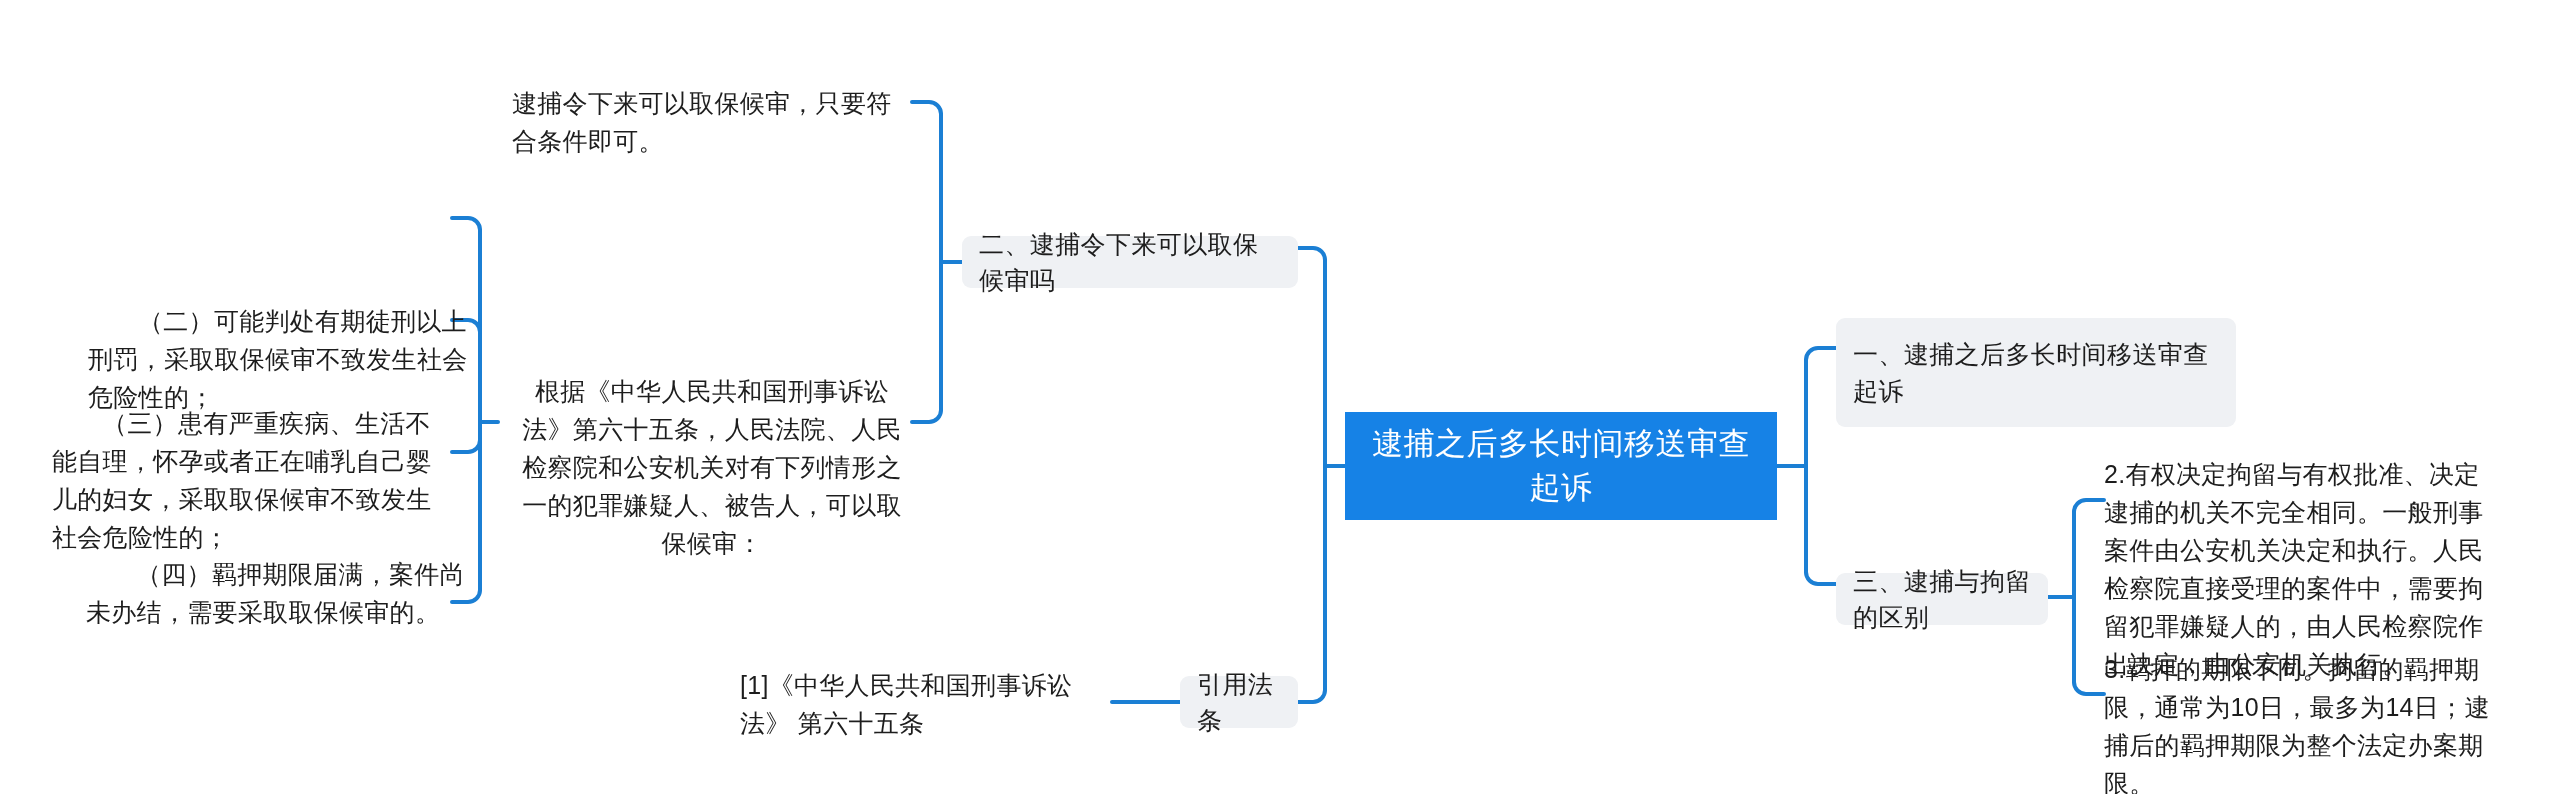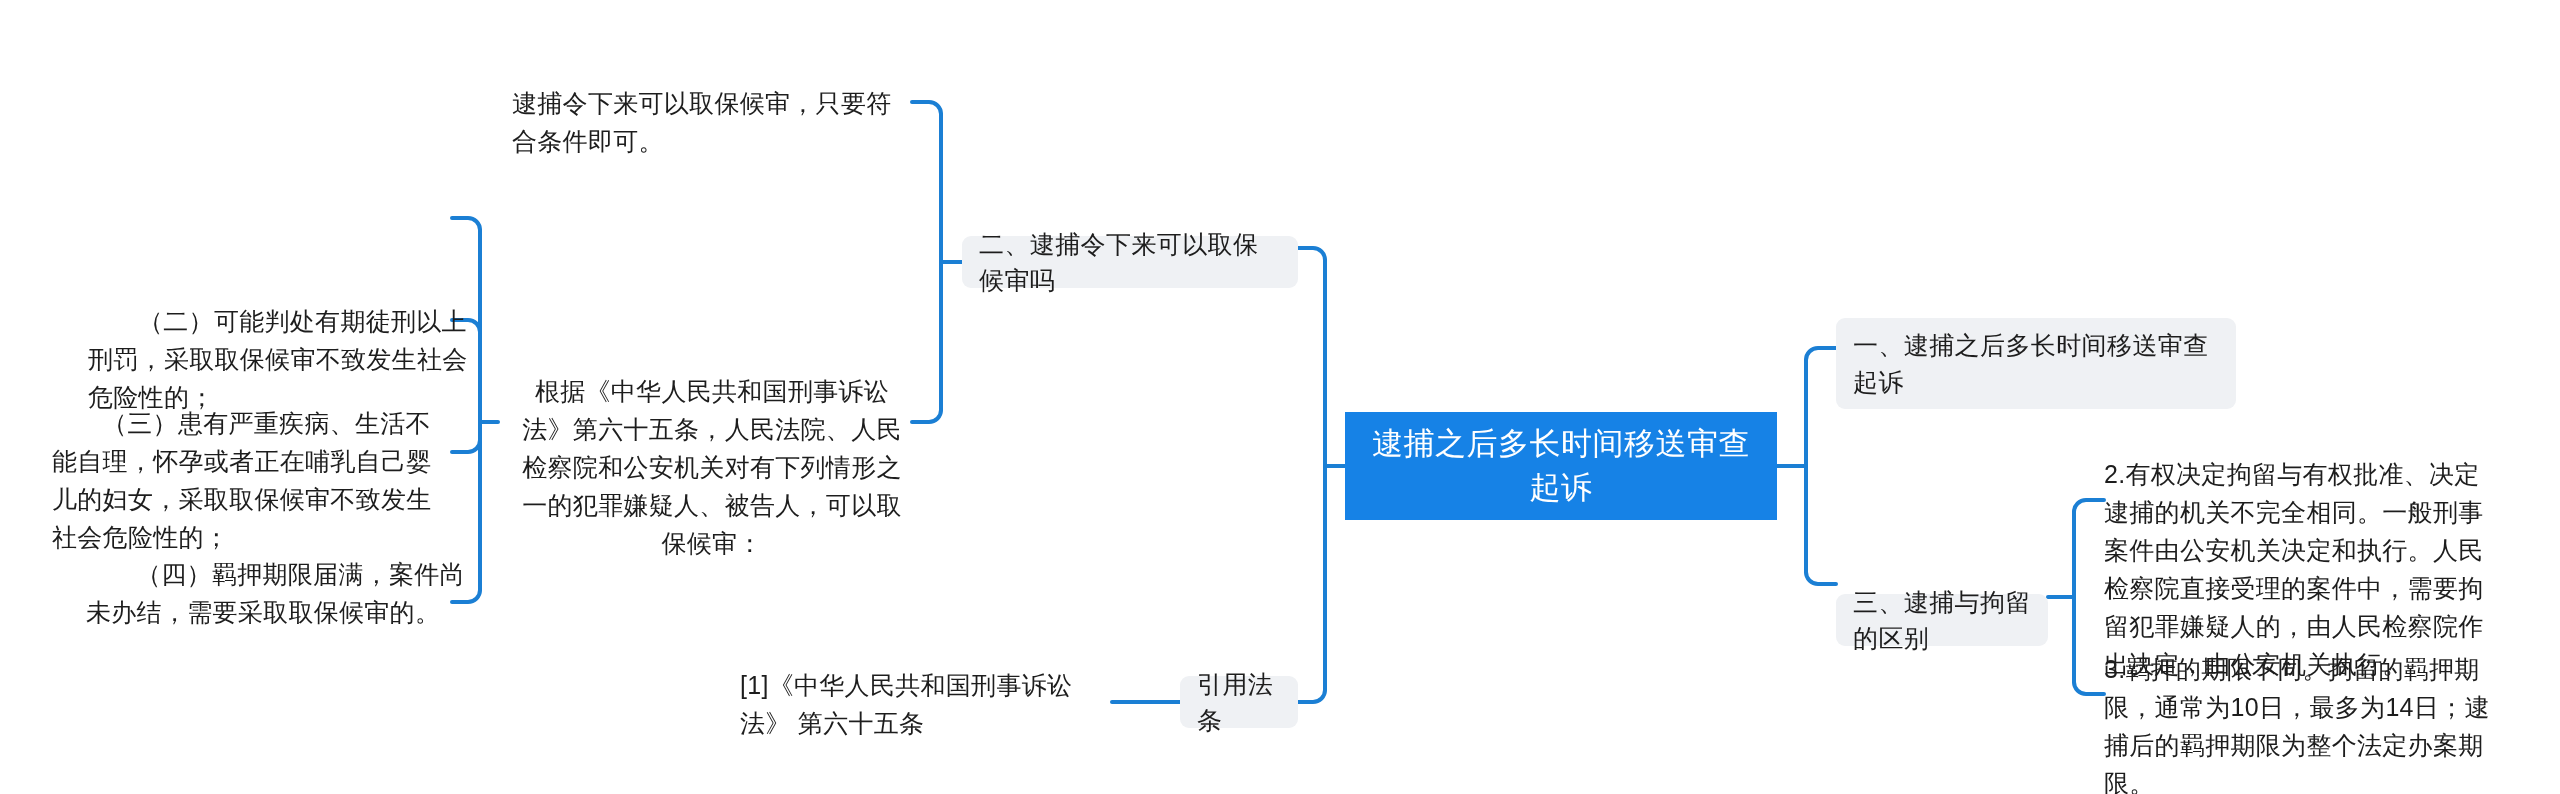--- a/index.html
+++ b/index.html
@@ -46,21 +46,21 @@
     padding: 10px 18px;
   }
   
   .chip-node {
     background: #eff1f4;
     color: #1d1d1d;
     border-radius: 9px;
     font-size: 25px;
     line-height: 1.46;
     letter-spacing: 0.4px;
-    padding: 9px 17px;
+    padding: 18px 17px;
     display: flex;
     align-items: center;
   }
   .chip-node.multi {
     align-items: center;
   }
   
   .text-node {
     color: #1d1d1d;
     font-size: 25px;
@@ -121,21 +121,21 @@
   </svg>
 
   <div class="node root-node" style="left:1345px; top:412px; width:432px; height:108px;">
     <span>逮捕之后多长时间移送审查起诉</span>
   </div>
 
   <div class="node chip-node multi" style="left:1836px; top:318px; width:400px; min-height:62px;">
     <span>一、逮捕之后多长时间移送审查起诉</span>
   </div>
 
-  <div class="node chip-node" style="left:1836px; top:594px; width:212px; height:52px;">
+  <div class="node chip-node" style="left:1836px; top:573px; width:212px; height:52px;">
     <span>三、逮捕与拘留的区别</span>
   </div>
 
   <div class="node text-node text-right" style="left:2104px; top:455px; width:400px;">
     <span>2.有权决定拘留与有权批准、决定逮捕的机关不完全相同。一般刑事案件由公安机关决定和执行。人民检察院直接受理的案件中，需要拘留犯罪嫌疑人的，由人民检察院作出决定，由公安机关执行。</span>
   </div>
 
   <div class="node text-node text-right" style="left:2104px; top:650px; width:400px;">
     <span>3.羁押的期限不同。拘留的羁押期限，通常为10日，最多为14日；逮捕后的羁押期限为整个法定办案期限。</span>
   </div>

